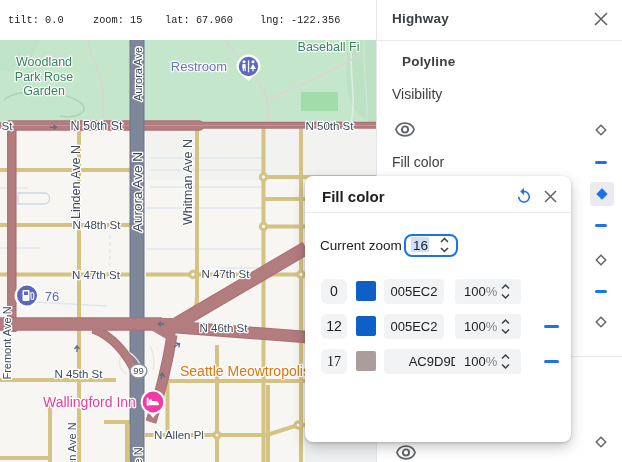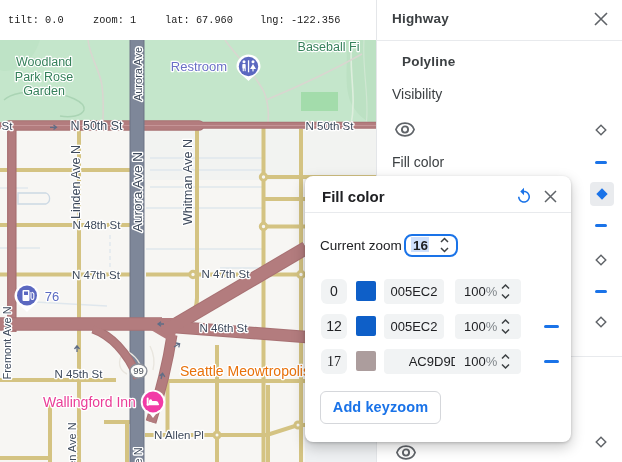--- a/index.html
+++ b/index.html
@@ -4,21 +4,21 @@
 <style>
   html,body{margin:0;padding:0;background:#fff;}
   body{width:622px;height:462px;position:relative;overflow:hidden;font-family:"Liberation Sans",sans-serif;}
   .abs{position:absolute;}
 </style>
 </head>
 <body>
 
 <div class="abs" style="left:0;top:0;width:622px;height:40px;background:#fff;font-family:'Liberation Mono',monospace;font-size:10.3px;color:#1c1c1c;">
   <span class="abs" style="left:8px;top:14px;">tilt: 0.0</span>
-  <span class="abs" style="left:93px;top:14px;">zoom: 1</span>
+  <span class="abs" style="left:93px;top:14px;">zoom: 15</span>
   <span class="abs" style="left:165px;top:14px;">lat: 67.960</span>
   <span class="abs" style="left:260px;top:14px;">lng: -122.356</span>
 </div>
 
 <div class="abs" style="left:0;top:40px;width:376px;height:422px;overflow:hidden;">
 <svg width="376" height="422" viewBox="0 0 376 422" style="display:block">
 
   <rect x="0" y="0" width="376" height="422" fill="#f7f6f3"></rect>
   <rect x="305" y="393" width="71" height="29" fill="#eef0f2"></rect>
   <rect x="146" y="90" width="230" height="50" fill="#f2f3f1"></rect>
@@ -333,21 +333,21 @@
   <svg class="abs" style="left:239px;top:14px;" width="13" height="13" viewBox="0 0 13 13">
       <path d="M1,1 L12,12 M12,1 L1,12" stroke="#5f6368" stroke-width="1.5" fill="none"></path>
     </svg>
 
   <div class="abs" style="left:0;top:36px;width:266px;height:1px;background:#e8eaed;"></div>
 
   <div class="abs" style="left:15px;top:62px;font-size:13.5px;color:#202124;">Current zoom</div>
 
   <div class="abs" style="left:99px;top:58px;width:50px;height:19px;border:2px solid #1a73e8;border-radius:8px;"></div>
   <div class="abs" style="left:106px;top:61px;width:18px;height:15px;background:#cfe0fc;"></div>
-  <div class="abs" style="left:108px;top:62px;font-size:13.5px;color:#202124;font-weight:bold;">16</div>
+  <div class="abs" style="left:108px;top:62px;font-size:13.5px;color:#202124;">16</div>
   <svg class="abs" style="left:135px;top:61px;" width="9" height="16" viewBox="0 0 9 16">
       <path d="M1,5 L4.5,1.5 L8,5 M1,11 L4.5,14.5 L8,11" stroke="#3c4043" stroke-width="1.5" fill="none"></path>
     </svg>
 
   <div class="abs" style="left:16px;top:103px;width:26px;height:25px;background:#f1f3f4;border-radius:6px;text-align:center;line-height:25px;font-size:14px;color:#202124;">0</div>
   <div class="abs" style="left:51px;top:105px;width:20px;height:20px;background:#0e5fc8;border-radius:2px;"></div>
   <div class="abs" style="left:79px;top:103px;width:60px;height:25px;background:#f1f3f4;border-radius:4px;text-align:center;line-height:25px;font-size:13px;color:#202124;">005EC2</div>
   <div class="abs" style="left:150px;top:103px;width:66px;height:25px;background:#f1f3f4;border-radius:4px;font-size:13px;line-height:25px;"><span style="margin-left:9px;color:#202124;">100</span><span style="color:#80868b;">%</span></div>
   <svg class="abs" style="left:196px;top:107px;" width="9" height="17" viewBox="0 0 9 17">
       <path d="M1,5.5 L4.5,2 L8,5.5 M1,11.5 L4.5,15 L8,11.5" stroke="#3c4043" stroke-width="1.5" fill="none"></path>
@@ -364,14 +364,13 @@
 
   <div class="abs" style="left:16px;top:173px;width:26px;height:25px;background:#f1f3f4;border-radius:6px;text-align:center;line-height:25px;font-size:14px;color:#202124;font-family:Liberation Serif, serif;">17</div>
   <div class="abs" style="left:51px;top:175px;width:20px;height:20px;background:#ac9d9d;border-radius:2px;"></div>
   <div class="abs" style="left:79px;top:173px;width:76px;height:25px;background:#f1f3f4;border-radius:4px;text-align:right;line-height:25px;font-size:13px;color:#202124;">AC9D9D</div>
   <div class="abs" style="left:150px;top:173px;width:66px;height:25px;background:#f1f3f4;border-radius:4px;font-size:13px;line-height:25px;"><span style="margin-left:9px;color:#202124;">100</span><span style="color:#80868b;">%</span></div>
   <svg class="abs" style="left:196px;top:177px;" width="9" height="17" viewBox="0 0 9 17">
       <path d="M1,5.5 L4.5,2 L8,5.5 M1,11.5 L4.5,15 L8,11.5" stroke="#3c4043" stroke-width="1.5" fill="none"></path>
     </svg>
   <div class="abs" style="left:239px;top:184px;width:15px;height:3px;background:#1a73e8;border-radius:1.5px;"></div>
 
-  <div class="abs" style="left:15px;top:215px;width:121px;height:33px;border:1px solid #d5d7db;border-radius:6px;box-sizing:border-box;text-align:center;line-height:31px;font-size:14.5px;font-weight:bold;color:#1a73e8;letter-spacing:0.1px;">Add keyzoom</div>
 </div>
 
 </body></html>

